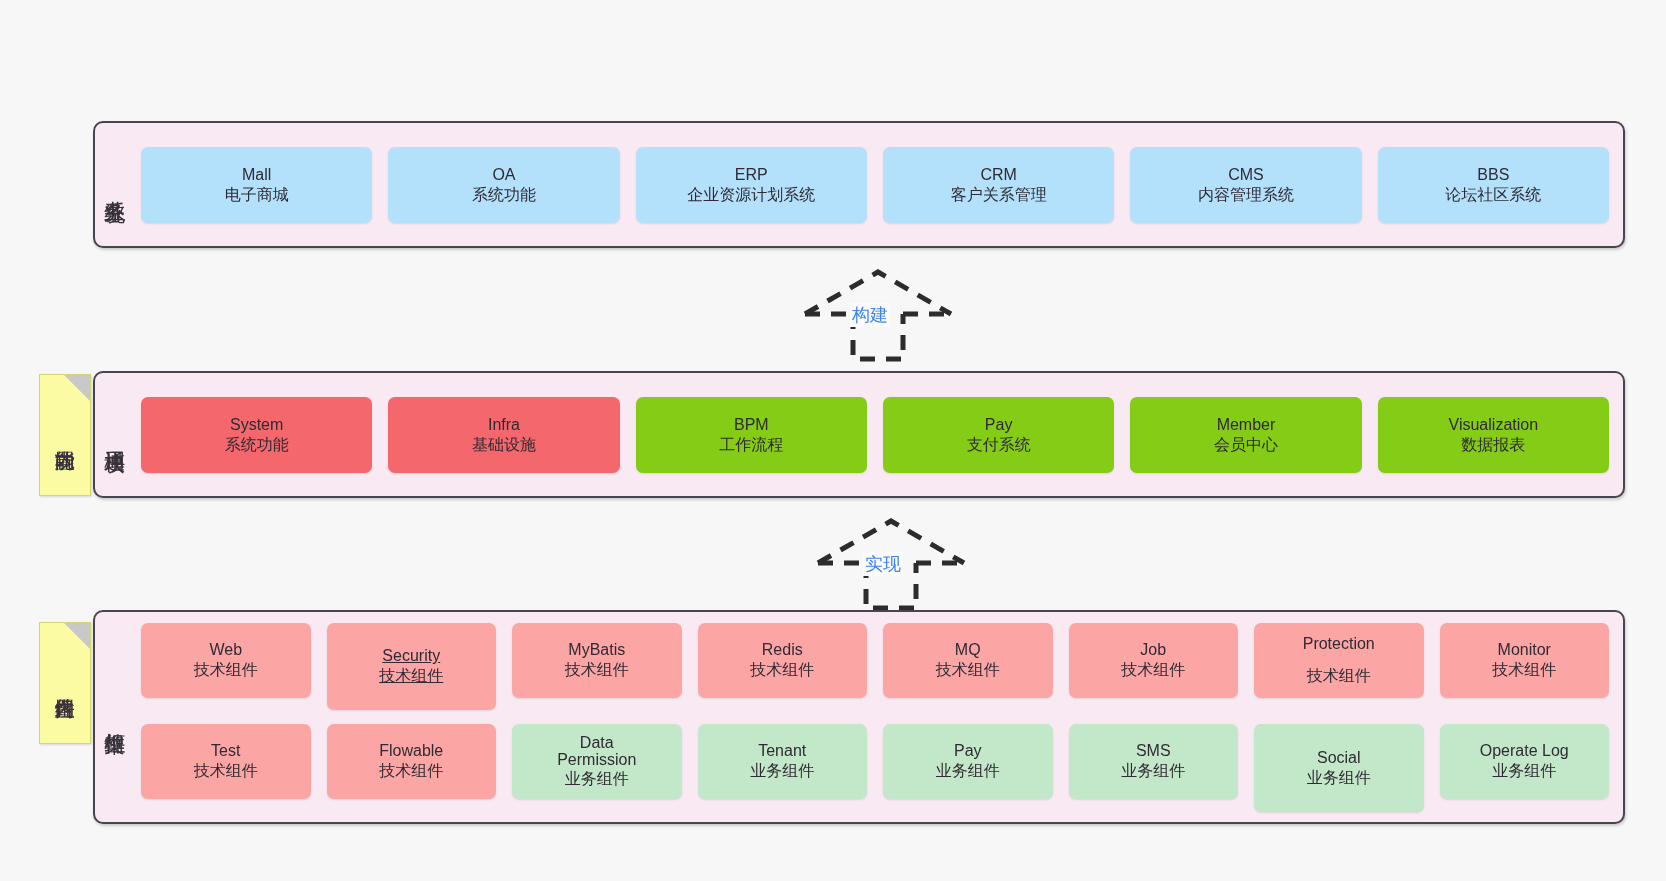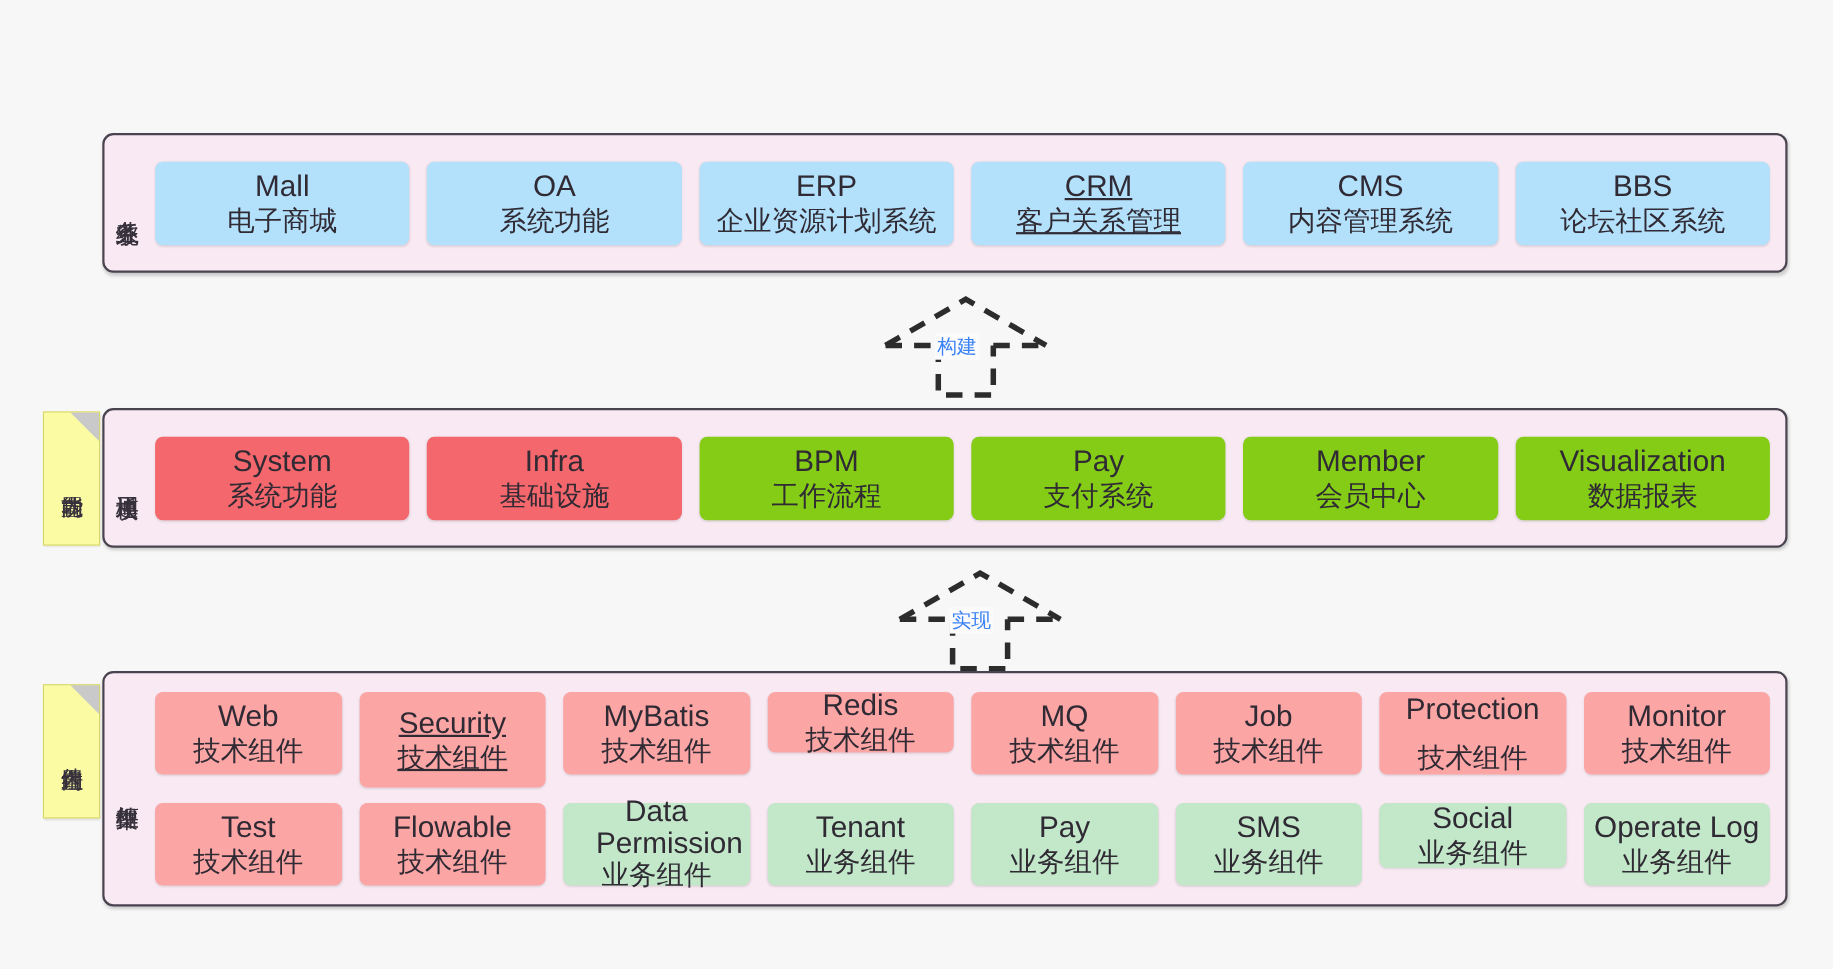--- a/index.html
+++ b/index.html
@@ -61,22 +61,22 @@
     display: flex;
     flex-direction: column;
     align-items: center;
     justify-content: center;
     text-align: center;
     color: #2f2a33;
     line-height: 1.22;
     padding: 6px 4px;
     box-shadow: 0 1px 2px rgba(0,0,0,0.10);
   }
-  .card .t1 { font-size: 27px; }
-  .card .t2 { font-size: 25px; }
+  .card .t1 { font-size: 16px; }
+  .card .t2 { font-size: 16px; }
 
   .c-blue      { background: #b3e0fb; }
   .c-red       { background: #f4676c; }
   .c-pink      { background: #84cc16; }
   .c-green     { background: #fca5a5; }
   .c-lightgreen{ background: #c2e8c9; }
 
   
   .note {
     position: absolute;
@@ -127,21 +127,21 @@
           <span class="t2">电子商城</span>
         </div>
         <div class="card c-blue" style="height:76px;">
           <span class="t1">OA</span>
           <span class="t2">系统功能</span>
         </div>
         <div class="card c-blue" style="height:76px;">
           <span class="t1">ERP</span>
           <span class="t2">企业资源计划系统</span>
         </div>
-        <div class="card c-blue" style="height:76px;text-decoration:underline;">
+        <div class="card c-blue" style="height:76px;">
           <span class="t1">CRM</span>
           <span class="t2">客户关系管理</span>
         </div>
         <div class="card c-blue" style="height:76px;">
           <span class="t1">CMS</span>
           <span class="t2">内容管理系统</span>
         </div>
         <div class="card c-blue" style="height:76px;">
           <span class="t1">BBS</span>
           <span class="t2">论坛社区系统</span>
@@ -220,21 +220,21 @@
           <span class="t2">技术组件</span>
         </div>
         <div class="card c-green" style="height:87px;text-decoration:underline;">
           <span class="t1">Security</span>
           <span class="t2">技术组件</span>
         </div>
         <div class="card c-green" style="height:75px;">
           <span class="t1">MyBatis</span>
           <span class="t2">技术组件</span>
         </div>
-        <div class="card c-green" style="height:55px;">
+        <div class="card c-green" style="height:75px;">
           <span class="t1">Redis</span>
           <span class="t2">技术组件</span>
         </div>
         <div class="card c-green" style="height:75px;">
           <span class="t1">MQ</span>
           <span class="t2">技术组件</span>
         </div>
         <div class="card c-green" style="height:75px;">
           <span class="t1">Job</span>
           <span class="t2">技术组件</span>
@@ -267,21 +267,21 @@
           <span class="t2">业务组件</span>
         </div>
         <div class="card c-lightgreen" style="height:75px;">
           <span class="t1">Pay</span>
           <span class="t2">业务组件</span>
         </div>
         <div class="card c-lightgreen" style="height:75px;">
           <span class="t1">SMS</span>
           <span class="t2">业务组件</span>
         </div>
-        <div class="card c-lightgreen" style="height:59px;text-align:right;">
+        <div class="card c-lightgreen" style="height:88px;text-align:right;">
           <span class="t1">Social</span>
           <span class="t2">业务组件</span>
         </div>
         <div class="card c-lightgreen" style="height:75px;">
           <span class="t1">Operate Log</span>
           <span class="t2">业务组件</span>
         </div>
       </div>
 
     </div>

